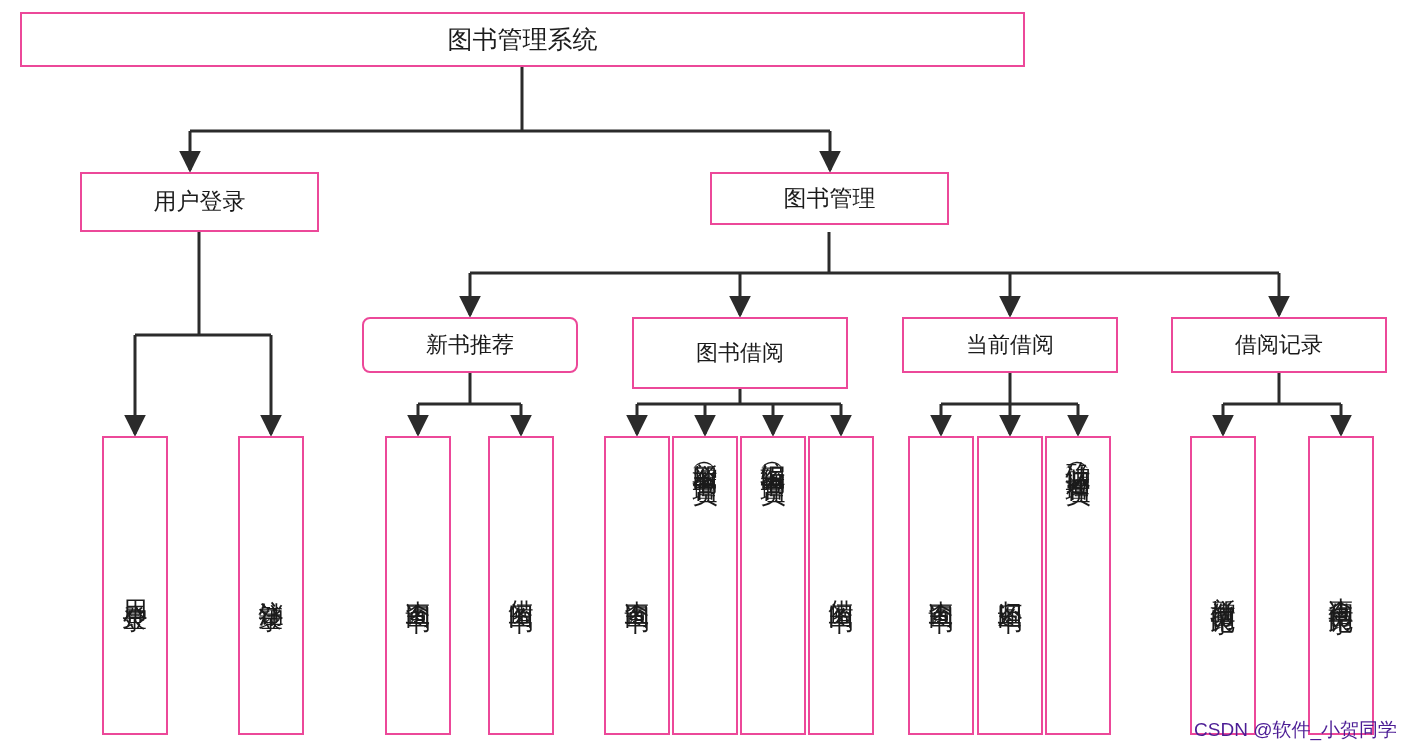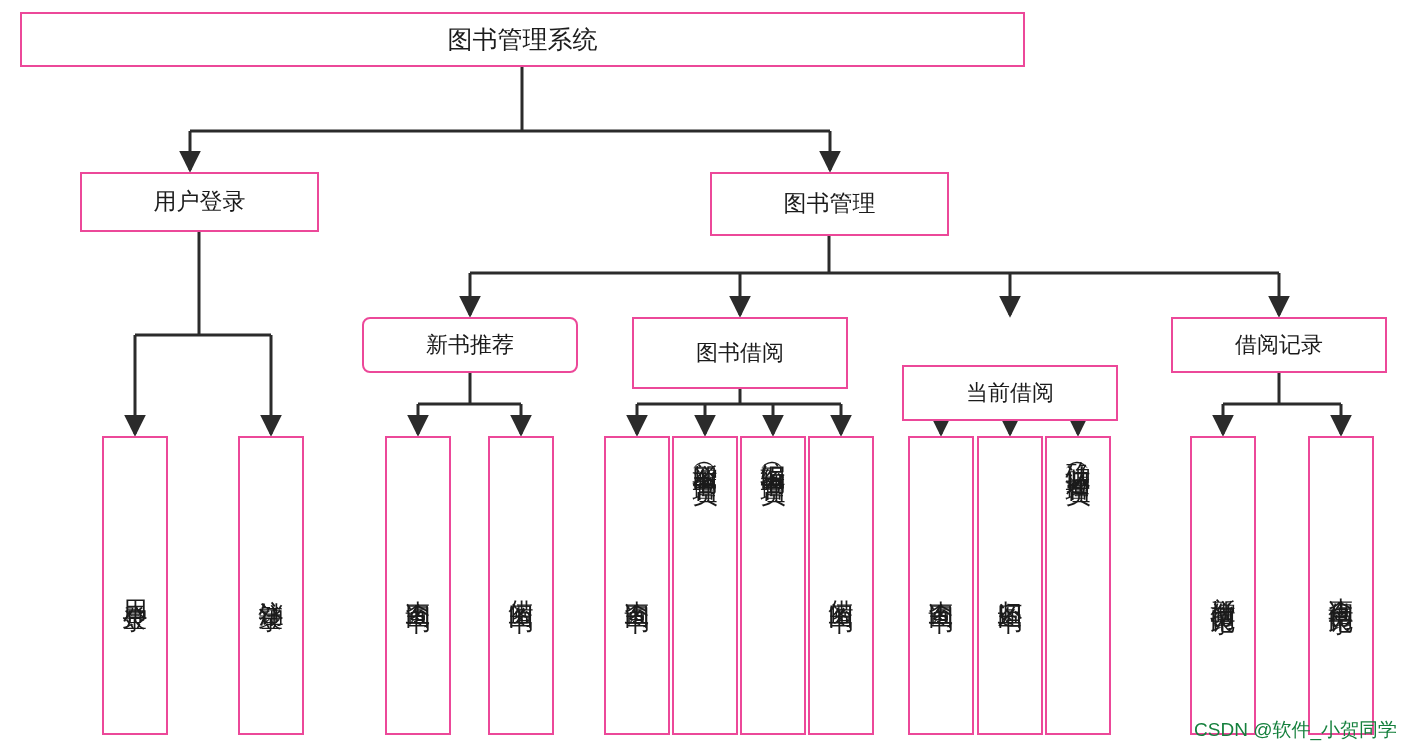--- a/index.html
+++ b/index.html
@@ -55,21 +55,21 @@
     align-items:flex-start;
     justify-content:center;
     padding-top:4px;
   }
   .leaf.mid{ align-items:center; padding-top:0; }
   .watermark{
     position:absolute;
     right:8px;
     bottom:4px;
     font-size:19px;
-    color:#15803d;
+    color:#4c1d95;
     white-space:nowrap;
     z-index:3;
   }
 </style>
 </head>
 <body>
 
 <div id="canvas">
 
   <svg id="wires" viewBox="0 0 1405 747" xmlns="http://www.w3.org/2000/svg">
@@ -122,31 +122,31 @@
     </g>
   </svg>
 
   <div class="node lvl0" style="left:20px;top:12px;width:1005px;height:55px;">
     <span class="cap">图书管理系统</span>
   </div>
 
   <div class="node lvl1" style="left:80px;top:172px;width:239px;height:60px;">
     <span class="cap">用户登录</span>
   </div>
-  <div class="node lvl1" style="left:710px;top:172px;width:239px;height:64px;">
+  <div class="node lvl1" style="left:710px;top:172px;width:239px;height:53px;">
     <span class="cap">图书管理</span>
   </div>
 
   <div class="node lvl2" style="left:362px;top:317px;width:216px;height:56px;border-radius:8px;">
     <span class="cap">新书推荐</span>
   </div>
   <div class="node lvl2" style="left:632px;top:317px;width:216px;height:72px;">
     <span class="cap">图书借阅</span>
   </div>
-  <div class="node lvl2" style="left:902px;top:317px;width:216px;height:56px;margin-top:48px;">
+  <div class="node lvl2" style="left:902px;top:317px;width:216px;height:56px;">
     <span class="cap">当前借阅</span>
   </div>
   <div class="node lvl2" style="left:1171px;top:317px;width:216px;height:56px;">
     <span class="cap">借阅记录</span>
   </div>
 
   <div class="node leaf mid" style="left:102px;top:436px;width:66px;height:299px;">
     <span class="cap">用户登录</span>
   </div>
   <div class="node leaf mid" style="left:238px;top:436px;width:66px;height:299px;">

